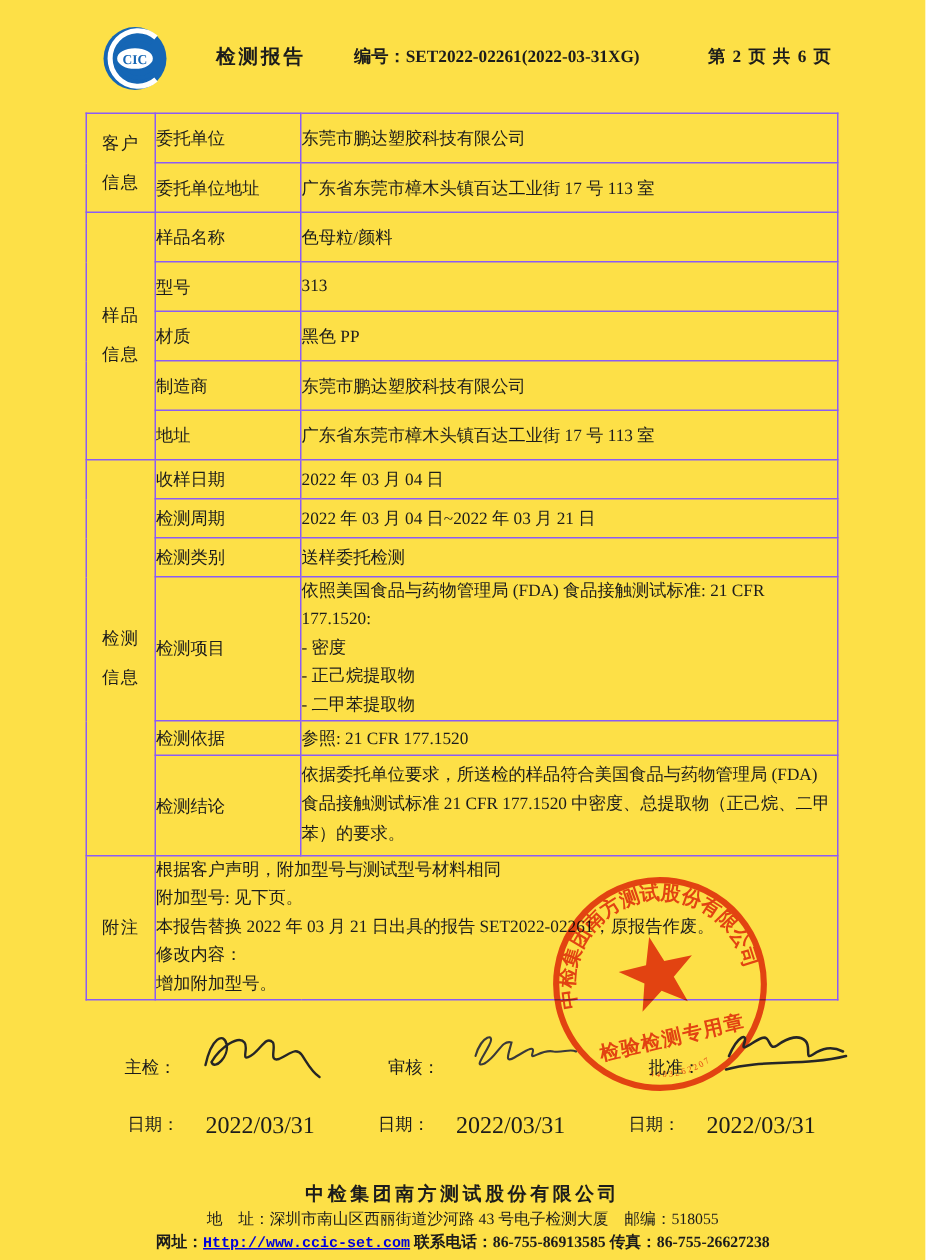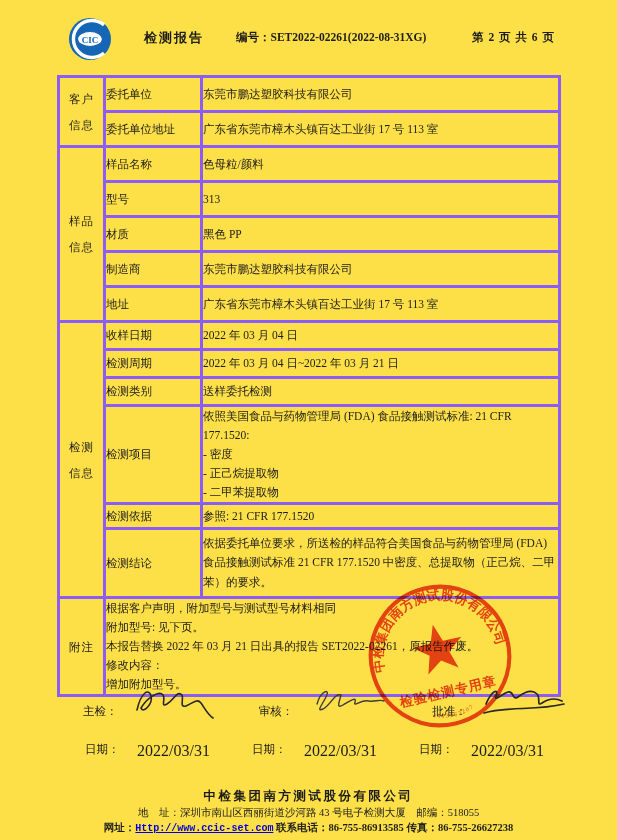--- a/index.html
+++ b/index.html
@@ -8,21 +8,21 @@
     font-family:"Liberation Serif","DejaVu Serif",serif;color:#1c1c1c;
     overflow:hidden;
   }
   
   .logo{position:absolute;left:64px;top:15px;width:52px;height:48px;}
   .hdr-title{position:absolute;left:144px;top:29px;font-size:13px;font-weight:bold;letter-spacing:2px;}
   .hdr-no{position:absolute;left:236px;top:30px;font-size:11.5px;font-weight:bold;}
   .hdr-page{position:absolute;left:472px;top:30px;font-size:11.5px;font-weight:bold;letter-spacing:1px;}
   
   table.report{position:absolute;left:57px;top:75px;width:501px;border-collapse:collapse;table-layout:fixed;}
-  table.report td{border:3px solid #8b5cf6;font-size:11.5px;vertical-align:middle;padding:0;}
+  table.report td{border:1px solid #8b5cf6;font-size:11.5px;vertical-align:middle;padding:0;}
   td.sec-name{text-align:center;white-space:pre-line;line-height:26px;letter-spacing:1px;}
   td.lbl{padding-left:13px;}
   td.val{padding-left:14px;}
   td.multi{padding:7px 14px;vertical-align:middle;}
   td.multi div{line-height:19px;}
   td.concl{padding:5px 12px 5px 14px;line-height:19.5px;}
   td.note-cell{padding:6px 14px;vertical-align:middle;}
   td.note-cell div{line-height:19px;}
   tr.h33 td{height:32px;} tr.h26 td{height:25px;} tr.h23 td{height:22px;}
   tr.h90 td{height:89px;} tr.h68 td{height:66px;} tr.h92 td{height:91px;}
@@ -53,21 +53,21 @@
 <div class="page">
 
   <svg class="logo" viewBox="0 0 52 48">
     <circle cx="26" cy="24" r="21" fill="#1566b5"></circle>
     <path d="M40 10 A 18.5 18.5 0 1 0 40 38" fill="none" stroke="#ffffff" stroke-width="3.4"></path>
     <path d="M37 14 A 13 13 0 1 0 37 34" fill="none" stroke="#1566b5" stroke-width="2.6"></path>
     <ellipse cx="26" cy="24" rx="12.5" ry="7.5" fill="#ffffff" stroke="#1566b5" stroke-width="1.2"></ellipse>
     <text x="26" y="27.5" text-anchor="middle" font-family="Liberation Serif,serif" font-size="9" font-weight="bold" fill="#1566b5">CIC</text>
   </svg>
   <div class="hdr-title">检测报告</div>
-  <div class="hdr-no"><span>编号：</span><span>SET2022-02261(2022-08-31XG)</span></div>
+  <div class="hdr-no"><span>编号：</span><span>SET2022-02261(2022-03-31XG)</span></div>
   <div class="hdr-page">第 2 页 共 6 页</div>
 
   <table class="report">
     <colgroup>
         <col style="width:46px">
         <col style="width:97px">
         <col style="width:358px">
       </colgroup>
 
     <tbody>

